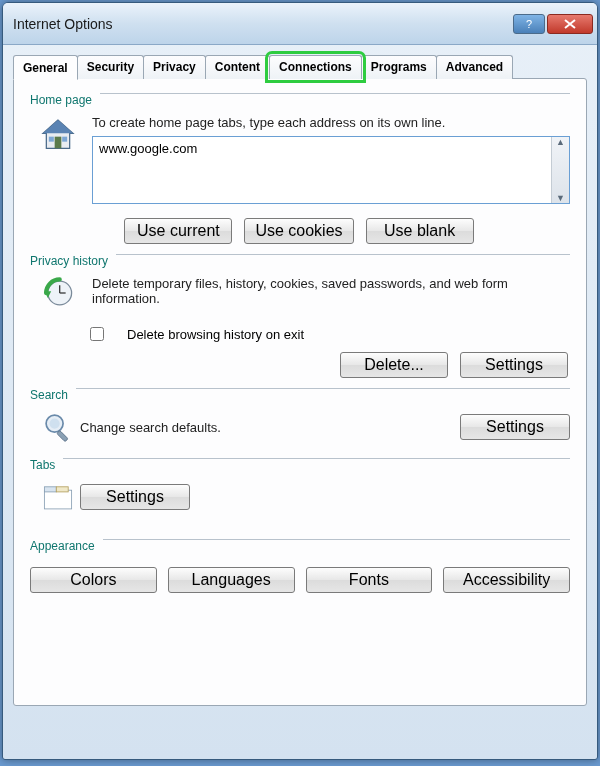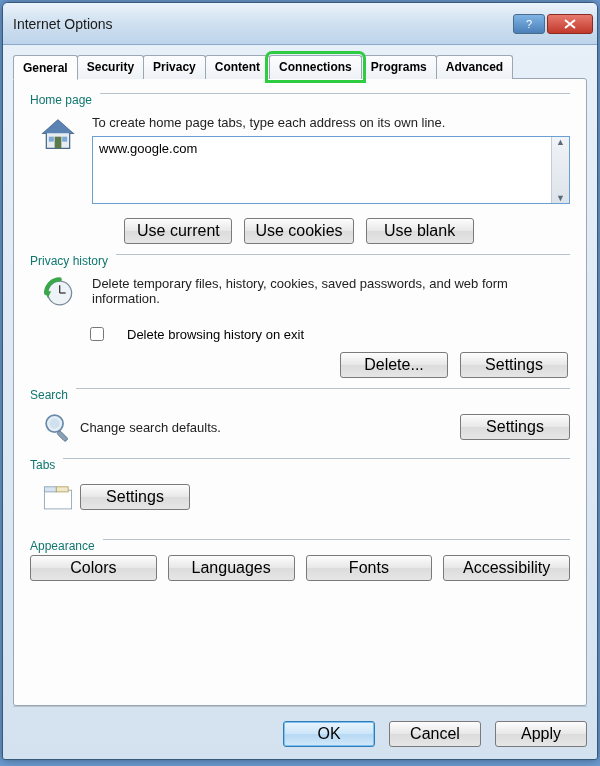--- a/index.html
+++ b/index.html
@@ -153,21 +153,21 @@
     display: flex;
     justify-content: flex-end;
     gap: 12px;
     margin: 8px 0 10px 0;
     padding-right: 2px;
   }
   .btn-row.center { justify-content: center; }
   .btn-row-4 {
     display: flex;
     gap: 11px;
-    margin-top: 2px;
+    margin-top: 14px;
   }
   .btn {
     min-width: 108px;
     padding: 3px 10px;
     font-family: inherit;
     font-size: 16px;
     border: 1px solid #7a7a7a;
     border-radius: 3px;
     background: linear-gradient(to bottom, #fdfdfd, #e8e8e8 48%, #dcdcdc 52%, #e6e6e6);
     text-align: center;
@@ -331,19 +331,14 @@
         <button class="btn" style="flex:1">Colors</button>
         <button class="btn" style="flex:1">Languages</button>
         <button class="btn" style="flex:1">Fonts</button>
         <button class="btn" style="flex:1">Accessibility</button>
       </div>
 
     </div>
 
   </div>
 
-  <div class="footer">
-    <button class="btn primary">OK</button>
-    <button class="btn">Cancel</button>
-    <button class="btn">Apply</button>
-  </div>
 
 </div>
 
 </body></html>

